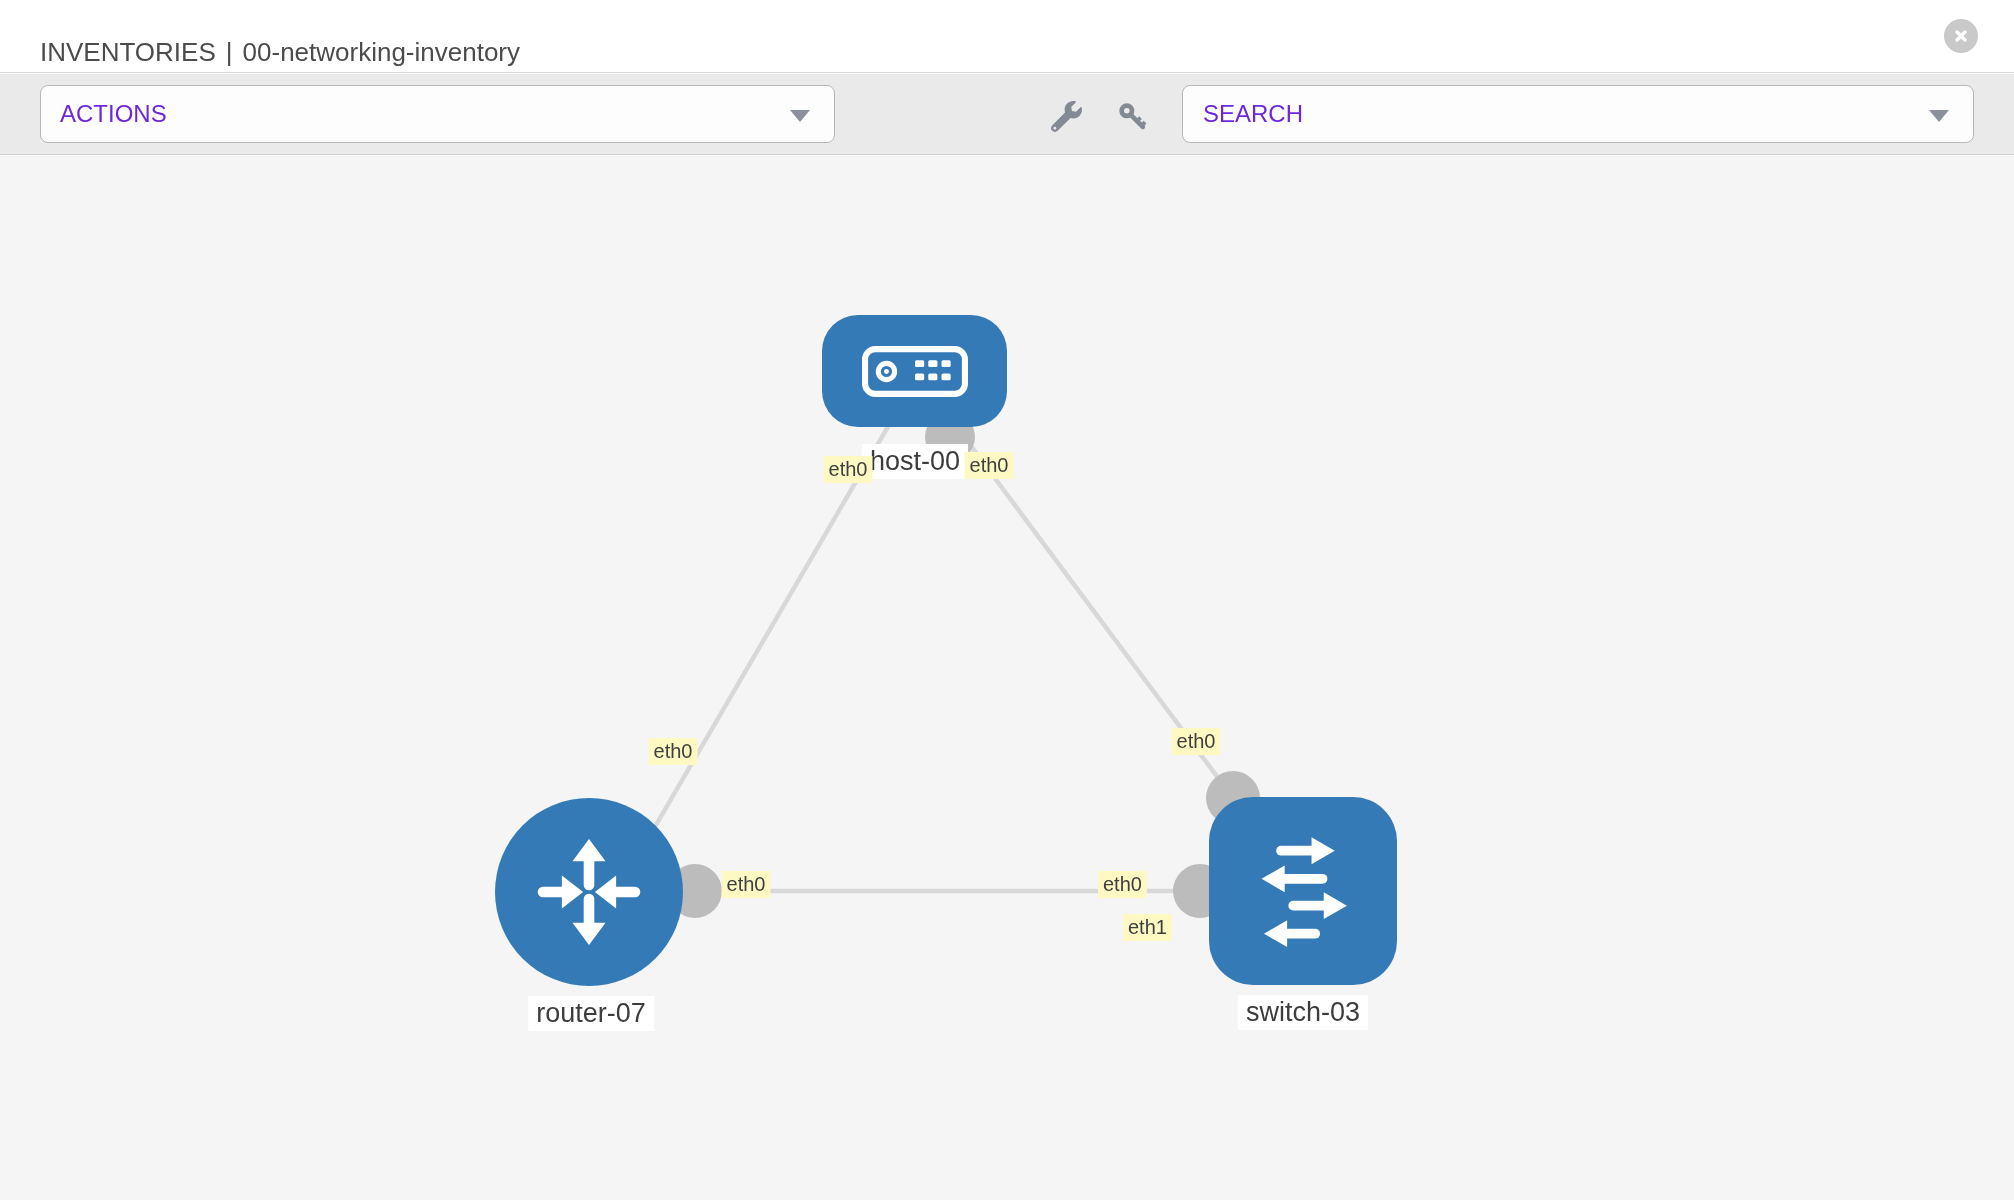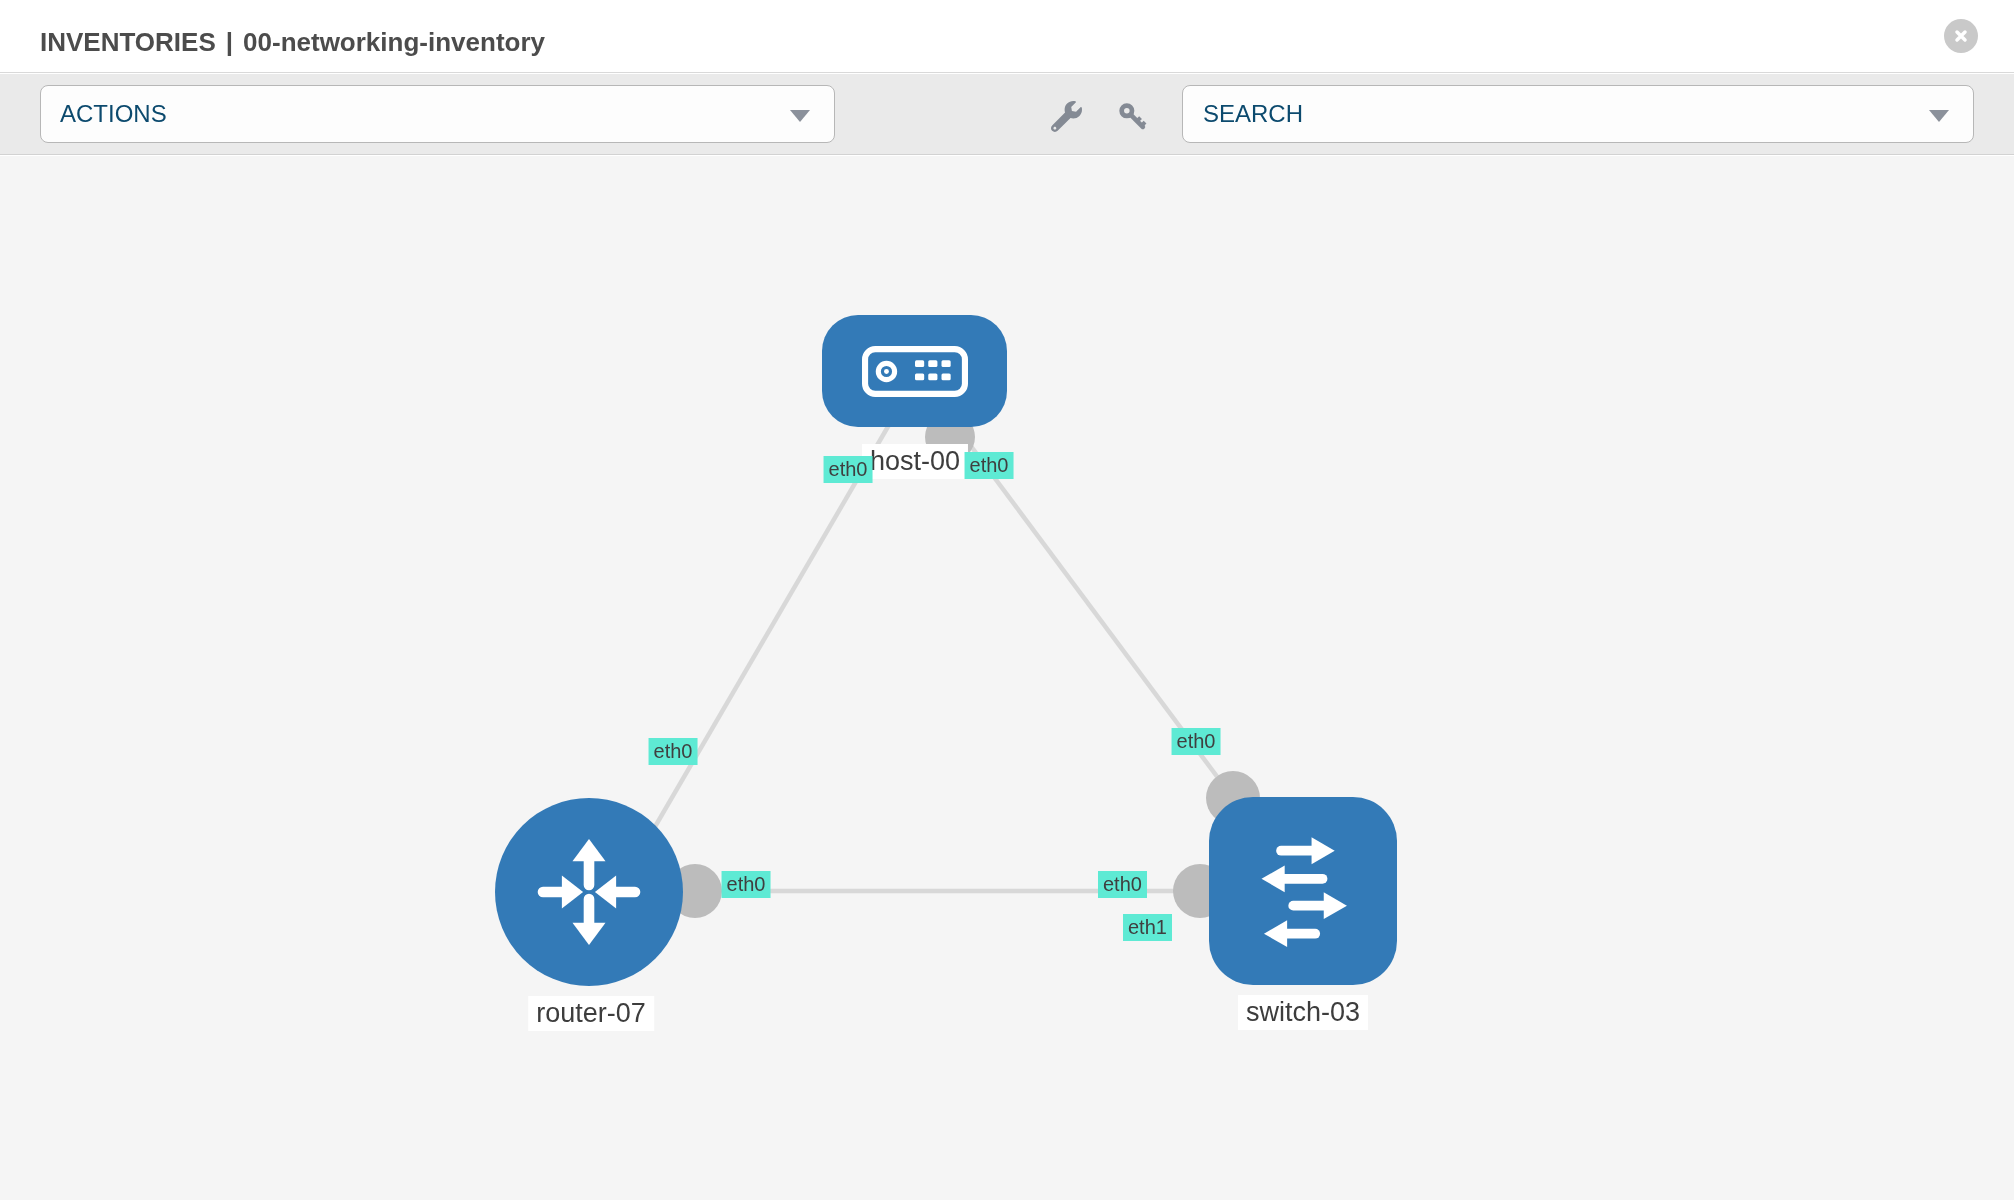--- a/index.html
+++ b/index.html
@@ -10,40 +10,40 @@
     background: #ffffff;
     overflow: hidden;
   }
 
   
   .header {
     position:absolute; left:0; top:0; width:2014px; height:73px;
     background:#ffffff; border-bottom:1px solid #d9d9d9;
   }
   .title {
-    position:absolute; left:40px; top:6px; height:73px; line-height:73px;
-    font-size:26px; font-weight:bold; color:#4c4c4c; white-space:nowrap;
+    position:absolute; left:40px; top:16px; height:73px; line-height:73px;
+    font-size:26px; font-weight:normal; color:#4c4c4c; white-space:nowrap;
   }
   .title .sep { margin:0 10px; }
   .close-btn {
     position:absolute; right:36px; top:19px; width:34px; height:34px;
     border-radius:50%; background:#c9c9c9;
     display:flex; align-items:center; justify-content:center; cursor:pointer;
   }
 
   
   .toolbar {
     position:absolute; left:0; top:74px; width:2014px; height:81px;
     background:#eaeaea; border-bottom:1px solid #d2d2d2;
   }
   .dropdown {
     position:absolute; top:11px; height:58px;
     background:#fdfdfd; border:1px solid #b7b7b7; border-radius:8px;
     display:flex; align-items:center; padding-left:19px;
-    font-size:24px; color:#0c4a6e; cursor:pointer;
+    font-size:24px; color:#6d28d9; cursor:pointer;
   }
   .dd-actions { left:40px;  width:795px; }
   .dd-search  { left:1182px; width:792px;padding-left:20px; }
   .caret {
     position:absolute; right:24px; top:24px; width:0; height:0;
     border-left:10px solid transparent; border-right:10px solid transparent;
     border-top:12px solid #8b919b;
   }
   .tool-btn {
     position:absolute; top:24px; width:36px; height:36px;
@@ -75,21 +75,21 @@
     position:absolute; transform:translateX(-50%); z-index:3;
     background:#ffffff; color:#3d3d3d; font-size:27px; padding:2px 8px;
     white-space:nowrap;
   }
   .lbl-host   { left:915px;  top:288px; }
   .lbl-router { left:591px;  top:840px; }
   .lbl-switch { left:1303px; top:839px; }
 
   .iface-label {
     position:absolute; transform:translateX(-50%); z-index:3;
-    background:#5eead4; color:#3f3f3f; font-size:20px; padding:2px 5px;
+    background:#fef9c3; color:#3f3f3f; font-size:20px; padding:2px 5px;
     white-space:nowrap;
   }
   .if-host-l   { left:848px;  top:300px; }
   .if-host-r   { left:989px;  top:296px; }
   .if-mid      { left:673px;  top:582px; }
   .if-switch-t { left:1196px; top:572px; }
   .if-router-r { left:746px;  top:715px; }
   .if-overlap-under { left:1098px; top:715px; transform:none; z-index:3; }
   .if-overlap-top   { left:1123px; top:714px; transform:none; z-index:4;margin-top:44px; }
 </style>

